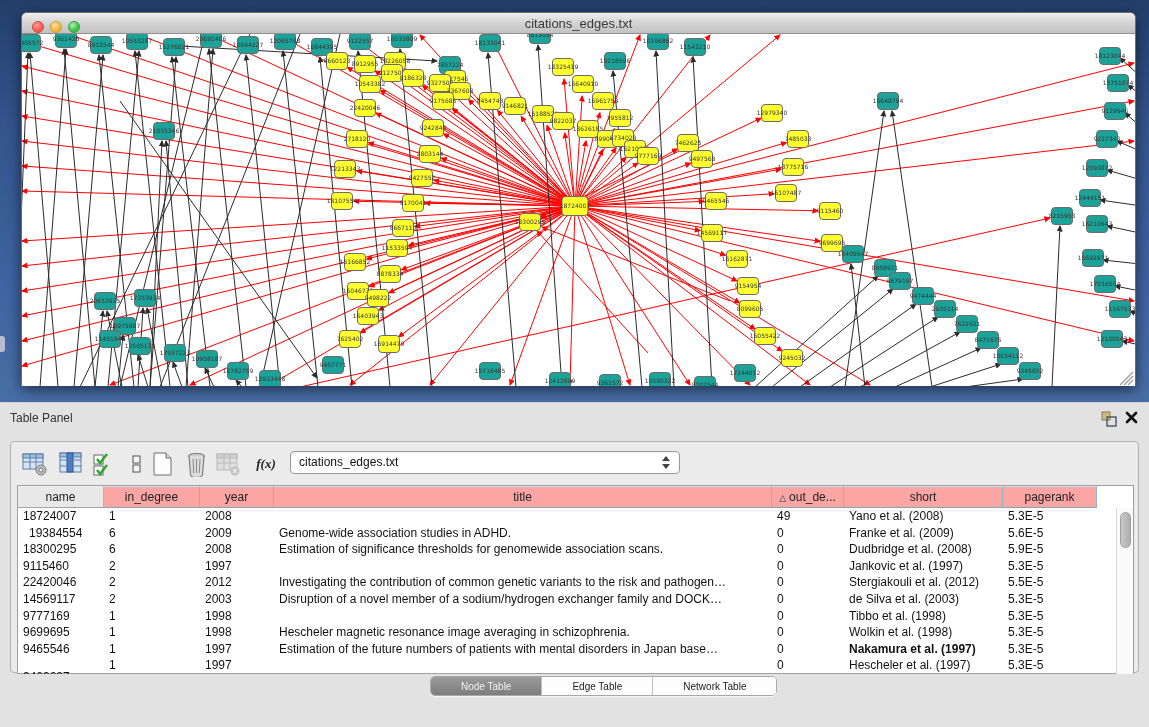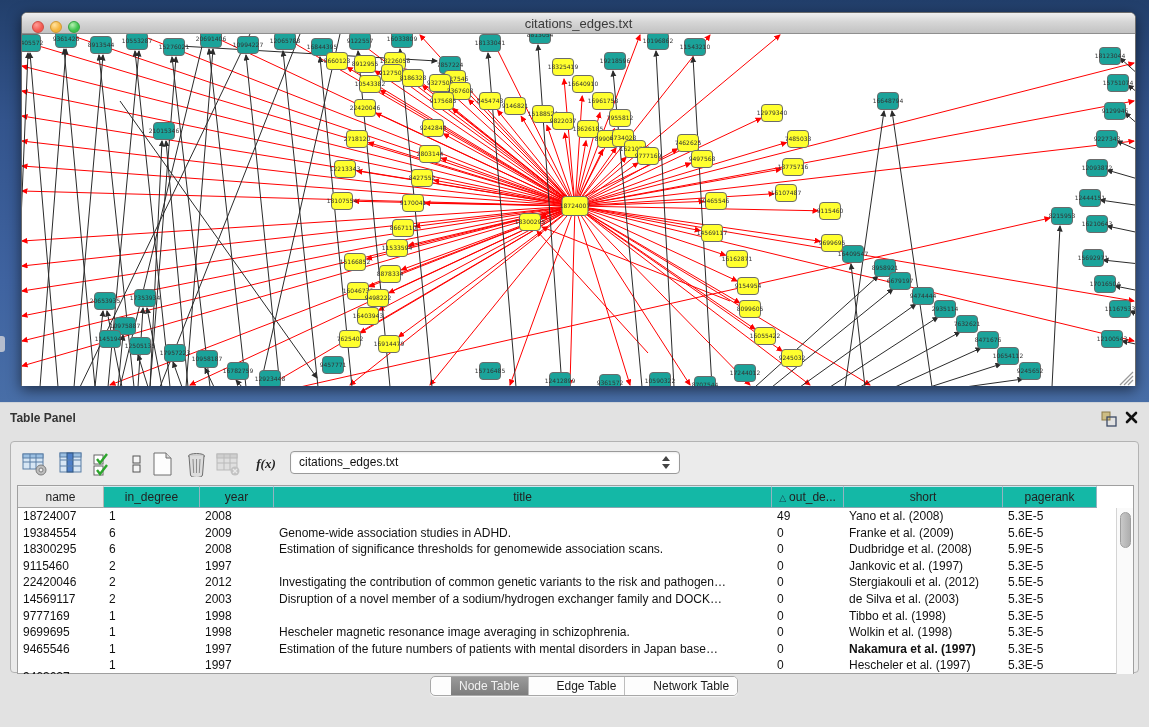--- a/index.html
+++ b/index.html
@@ -19,53 +19,53 @@
             border-bottom:1px solid #8f8f8f;}
   .title-text{position:absolute;left:0;right:0;top:3px;text-align:center;font-size:13px;color:#3a3a3a;}
   .tl{position:absolute;top:8px;width:12px;height:12px;border-radius:50%;}
   .tl.red{left:10px;background:radial-gradient(circle at 35% 30%,#ff9d96,#f25a51 60%);border:1px solid #cf4a42;}
   .tl.yellow{left:28px;background:radial-gradient(circle at 35% 30%,#ffe2a0,#f6b43d 60%);border:1px solid #d19a33;}
   .tl.green{left:46px;background:radial-gradient(circle at 35% 30%,#b4f0b0,#3cc24c 60%);border:1px solid #33a340;}
   .canvas-svg{position:absolute;left:0px;top:21px;background:#fff;}
   .node-label{font-size:6px;fill:#333;pointer-events:none;font-family:"DejaVu Sans",sans-serif;}
   
   .table-panel{position:absolute;left:0;top:402px;width:1149px;height:325px;background:#e2e2e2;border-top:1px solid #cfd3d8;}
-  .tp-title{position:absolute;left:10px;top:8px;font-size:12px;color:#333;font-weight:bold;}
+  .tp-title{position:absolute;left:10px;top:8px;font-size:12px;color:#333;}
   .tp-float{position:absolute;right:32px;top:8px;width:16px;height:16px;cursor:pointer;}
   .tp-close{position:absolute;right:10px;top:7px;width:15px;height:15px;cursor:pointer;}
   .tp-container{position:absolute;left:10px;top:38px;width:1129px;height:232px;
                 background:#ebebeb;border:1px solid #b3b3b3;border-radius:4px;}
   .toolbar{position:absolute;left:0;top:0;width:100%;height:42px;}
   .tb-icon{position:absolute;top:9px;width:27px;height:26px;cursor:pointer;}
   .fx{font-style:italic;font-weight:bold;font-size:13px;color:#222;font-family:"Liberation Serif","DejaVu Serif",serif;
       line-height:26px;text-align:center;}
   .combo{position:absolute;left:279px;top:9px;width:390px;height:23px;background:#fff;
          border:1px solid #9a9a9a;border-radius:4px;font-size:12px;line-height:21px;
          padding-left:8px;color:#111;cursor:pointer;box-shadow:inset 0 1px 2px rgba(0,0,0,.08);}
   .combo-arrows{position:absolute;right:8px;top:4px;width:9px;height:14px;}
   .combo-arrows .up{width:0;height:0;border-left:4px solid transparent;border-right:4px solid transparent;border-bottom:5px solid #444;margin-bottom:3px;}
   .combo-arrows .dn{width:0;height:0;border-left:4px solid transparent;border-right:4px solid transparent;border-top:5px solid #444;}
   .tablebox{position:absolute;left:6px;top:43px;width:1117px;height:189px;background:#fff;border:1px solid #9f9f9f;}
   .thead{position:absolute;left:0;top:0;height:22px;width:100%;}
   .th{position:absolute;top:0;height:22px;font-size:12px;text-align:center;line-height:21px;color:#222;
-      background:#14b8a6;border-right:1px solid #93b3c0;border-bottom:1px solid #8aa5b1;border-top:1px solid #cde6ef;
+      background:#fca5a5;border-right:1px solid #93b3c0;border-bottom:1px solid #8aa5b1;border-top:1px solid #cde6ef;
       overflow:hidden;white-space:nowrap;cursor:pointer;}
   .th.gray{background:#e8e8e8;border-right:1px solid #b5b5b5;border-bottom:1px solid #a5a5a5;border-top:1px solid #f2f2f2;}
   .sort-glyph{font-size:9px;color:#17404f;margin-right:3px;}
   .tbody{position:absolute;left:0;top:22px;width:1097px;height:166px;overflow:hidden;}
   .trow{position:relative;width:100%;height:16.6px;cursor:default;}
   .tcell{position:absolute;top:0;height:16.6px;font-size:12px;line-height:16.4px;color:#111;
          padding-left:5px;overflow:hidden;white-space:nowrap;}
   .vscroll{position:absolute;right:0px;top:22px;width:17px;height:166px;background:#fafafa;border-left:1px solid #d4d4d4;}
   .vthumb{position:absolute;left:3px;top:4px;width:11px;height:36px;border-radius:6px;
           background:linear-gradient(90deg,#c9c9c9,#aeaeae);border:1px solid #9e9e9e;cursor:pointer;}
   
   .tabs{position:absolute;left:430px;top:273px;height:20px;display:flex;border:1px solid #a8a8a8;
         border-radius:5px;overflow:hidden;background:#fdfdfd;box-shadow:0 1px 1px rgba(255,255,255,.7);}
-  .tab{font-size:12px;line-height:19px;padding:0 8px;color:#1a1a1a;border-right:1px solid #bdbdbd;cursor:pointer;background:#fdfdfd;margin-left:20px;}
+  .tab{font-size:10px;line-height:19px;padding:0 30px;color:#1a1a1a;border-right:1px solid #bdbdbd;cursor:pointer;background:#fdfdfd;}
   .tab:last-child{border-right:none;}
   .tab.active{background:linear-gradient(180deg,#9a9a9a,#7d7d7d);color:#f2f2f2;}
   
   .statusbar{position:absolute;left:0;top:298px;width:100%;height:27px;border-top:1px solid #c9c9c9;}
   .memory{position:absolute;right:34px;top:7px;font-size:11px;color:#333;}
   .mem-dot{position:absolute;right:12px;top:5px;width:14px;height:14px;border-radius:50%;
            background:radial-gradient(circle at 35% 30%,#8af27e,#35d12f 65%);border:1px solid #2c9a2a;cursor:pointer;}
   
   .icon-svg{width:100%;height:100%;}
 </style>
@@ -592,21 +592,21 @@
         <div class="tbody" id="tbody">
             <div class="trow">
               <div class="tcell" style="left: 0px; width: 86px;">18724007</div>
               <div class="tcell" style="left: 86px; width: 96px;">1</div>
               <div class="tcell" style="left: 182px; width: 74px;">2008</div>
               <div class="tcell" style="left: 754px; width: 72px;">49</div>
               <div class="tcell" style="left: 826px; width: 159px;">Yano et al. (2008)</div>
               <div class="tcell" style="left: 985px; width: 94px;">5.3E-5</div>
             </div>
             <div class="trow">
-              <div class="tcell" style="left: 0px; width: 86px;">19384554</div>
+              <div class="tcell" style="left: 6px; width: 86px;">19384554</div>
               <div class="tcell" style="left: 86px; width: 96px;">6</div>
               <div class="tcell" style="left: 182px; width: 74px;">2009</div>
               <div class="tcell" style="left: 256px; width: 498px;">Genome-wide association studies in ADHD.</div>
               <div class="tcell" style="left: 754px; width: 72px;">0</div>
               <div class="tcell" style="left: 826px; width: 159px;">Franke et al. (2009)</div>
               <div class="tcell" style="left: 985px; width: 94px;">5.6E-5</div>
             </div>
             <div class="trow">
               <div class="tcell" style="left: 0px; width: 86px;">18300295</div>
               <div class="tcell" style="left: 86px; width: 96px;">6</div>

